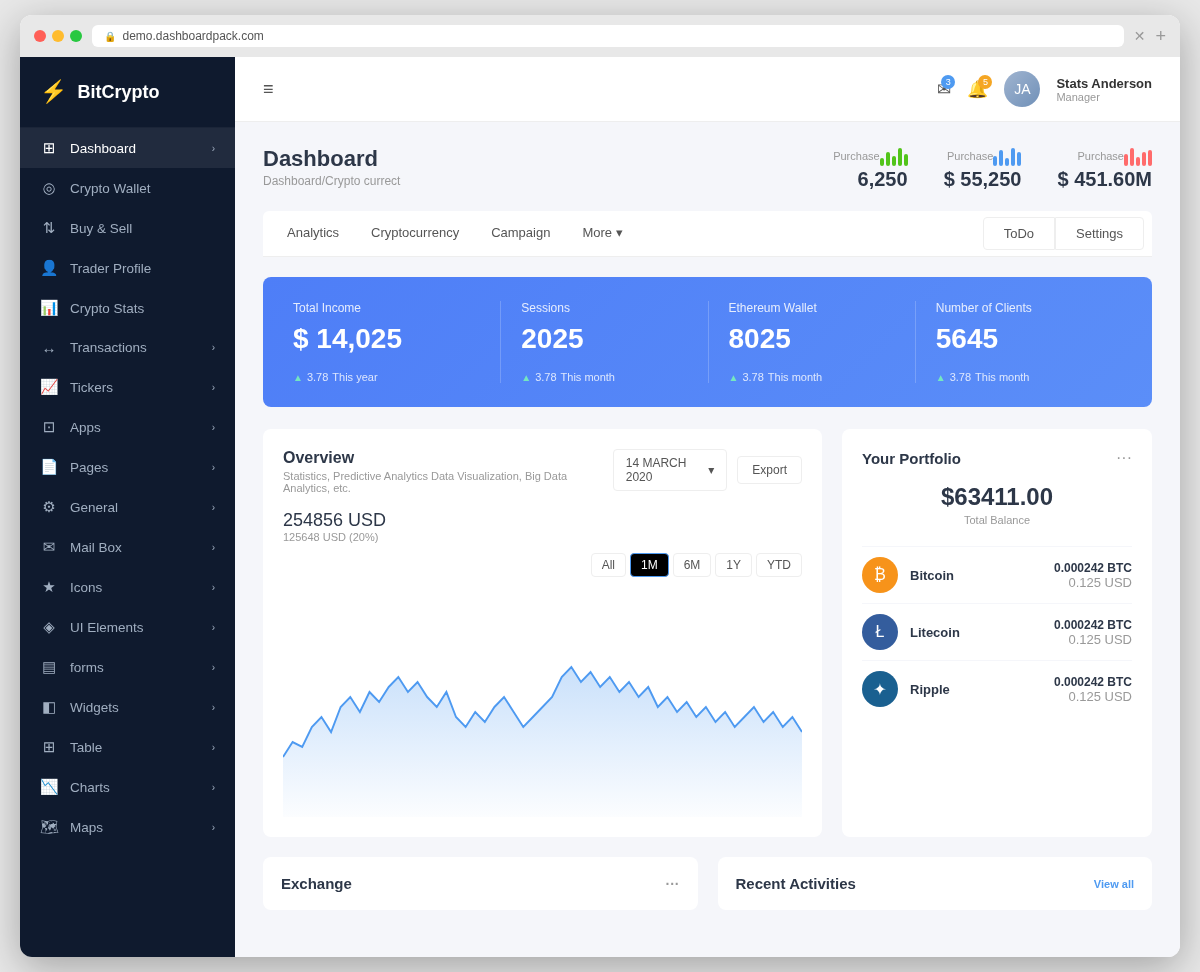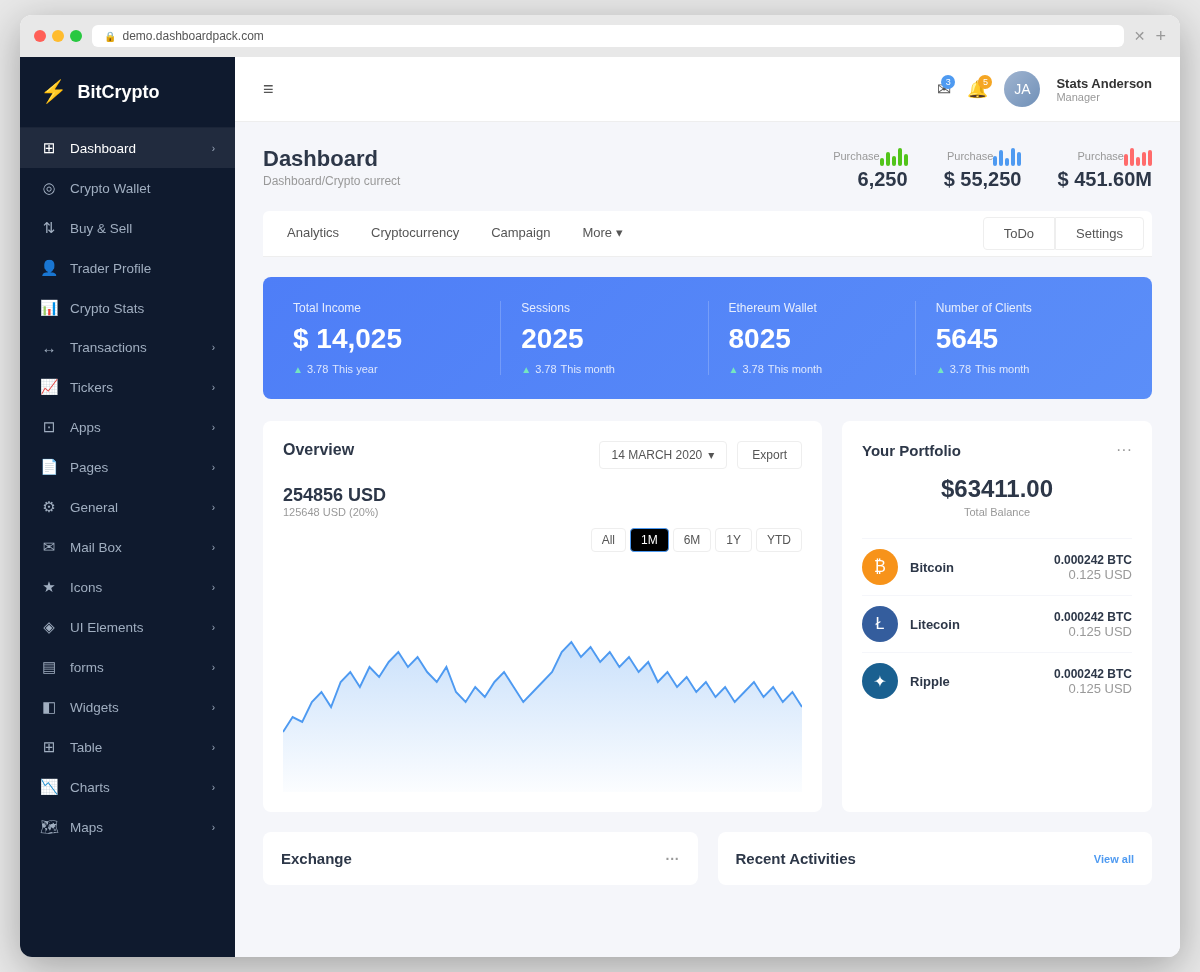--- a/index.html
+++ b/index.html
@@ -69,37 +69,37 @@
     .tab-actions { margin-left: auto; display: flex; }
     .tab-btn { padding: 8px 20px; font-size: 13px; cursor: pointer; border: 1px solid #eee; background: #fff; color: #555; }
     .tab-btn:first-child { border-radius: 4px 0 0 4px; }
     .tab-btn:last-child { border-radius: 0 4px 4px 0; }
 
     
     .stats-banner { background: linear-gradient(135deg, #4e7ef7, #5b8ef8); border-radius: 8px; padding: 24px 30px; display: grid; grid-template-columns: repeat(4, 1fr); margin-bottom: 22px; color: #fff; }
     .stat-item { padding: 0 20px; }
     .stat-item:first-child { padding-left: 0; }
     .stat-label { font-size: 12px; opacity: 0.85; margin-bottom: 8px; }
-    .stat-value { font-size: 28px; font-weight: 700; margin-bottom: 8px; }
+    .stat-value { font-size: 28px; font-weight: 700; margin-bottom: 16px; }
     .stat-footer { font-size: 11px; opacity: 0.8; display: flex; align-items: center; gap: 4px; }
     .stat-arrow { color: #7dffb3; font-size: 10px; }
     .stat-divider { border-left: 1px solid rgba(255,255,255,0.2); }
 
     
     .overview-section { display: grid; grid-template-columns: 1fr 310px; gap: 20px; }
 
     .overview-card { background: #fff; border-radius: 8px; padding: 20px; }
     .overview-header { display: flex; align-items: flex-start; margin-bottom: 16px; }
     .overview-title { font-size: 16px; font-weight: 700; color: #2d3748; }
     .overview-sub { font-size: 11px; color: #999; margin-top: 3px; }
     .overview-controls { margin-left: auto; display: flex; align-items: center; gap: 10px; }
     .date-select { padding: 6px 12px; border: 1px solid #eee; border-radius: 4px; font-size: 12px; color: #555; cursor: pointer; display: flex; align-items: center; gap: 6px; }
     .export-btn { padding: 6px 14px; background: #fff; border: 1px solid #eee; border-radius: 4px; font-size: 12px; color: #555; cursor: pointer; }
 
-    .chart-amount { font-size: 18px; font-weight: 700; color: #2d3748; }
+    .chart-amount { font-size: 18px; font-weight: 400; color: #2d3748; }
     .chart-sub { font-size: 11px; color: #999; margin-bottom: 10px; }
 
     .chart-filter { display: flex; gap: 4px; margin-bottom: 12px; }
     .filter-btn { padding: 4px 10px; border-radius: 4px; font-size: 12px; cursor: pointer; border: 1px solid #eee; background: #fff; color: #555; }
     .filter-btn.active { background: #000000; color: #fff; border-color: #4e9af1; }
 
     .chart-container { height: 220px; position: relative; overflow: hidden; }
 
     
     .portfolio-card { background: #fff; border-radius: 8px; padding: 20px; }
@@ -371,20 +371,21 @@
               <span>This month</span>
             </div>
           </div>
         </div>
 
         <div class="overview-section">
           <div class="overview-card">
             <div class="overview-header">
               <div>
                 <div class="overview-title">Overview</div>
+                <div class="overview-sub">Statistics, Predictive Analytics Data Visualization, Big Data Analytics, etc.</div>
               </div>
               <div class="overview-controls">
                 <div class="date-select">
                   <span>14 MARCH 2020</span>
                   <span>▾</span>
                 </div>
                 <button class="export-btn">Export</button>
               </div>
             </div>
 

